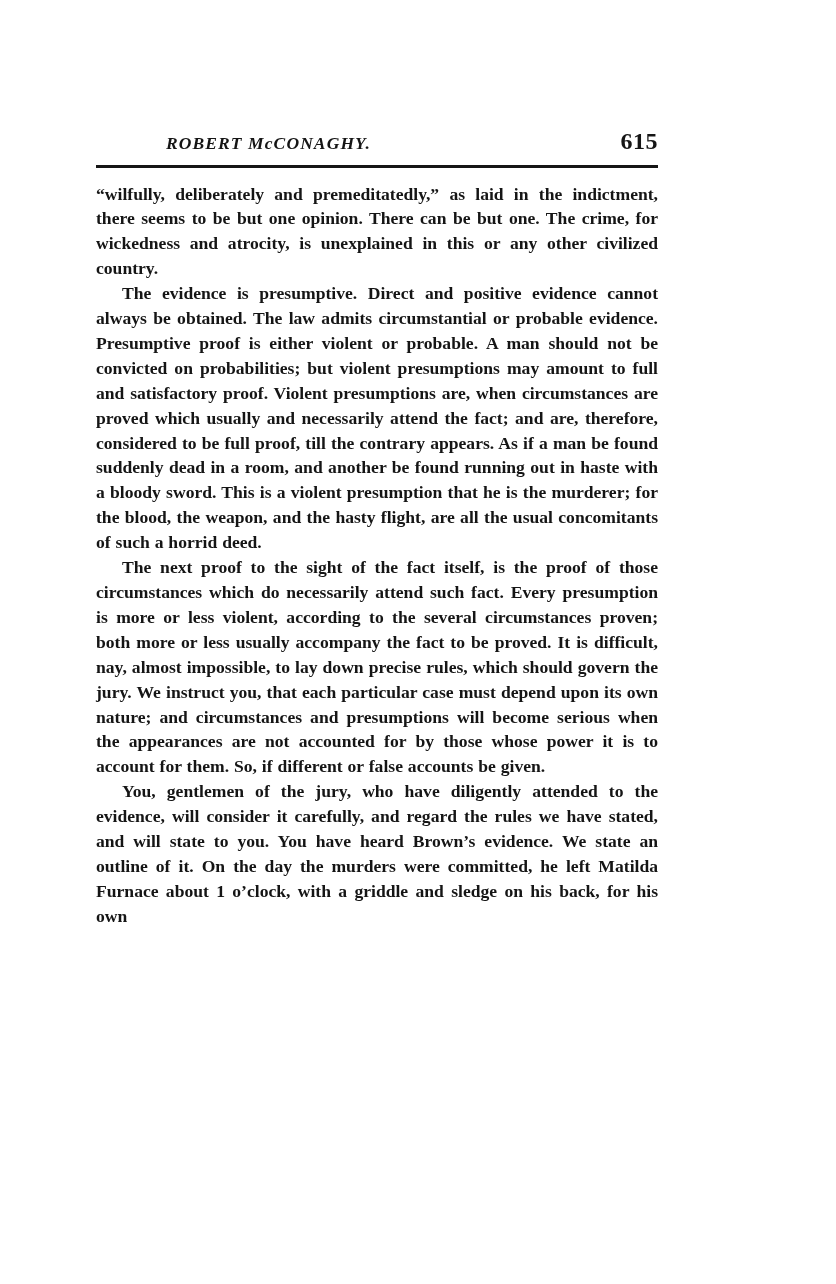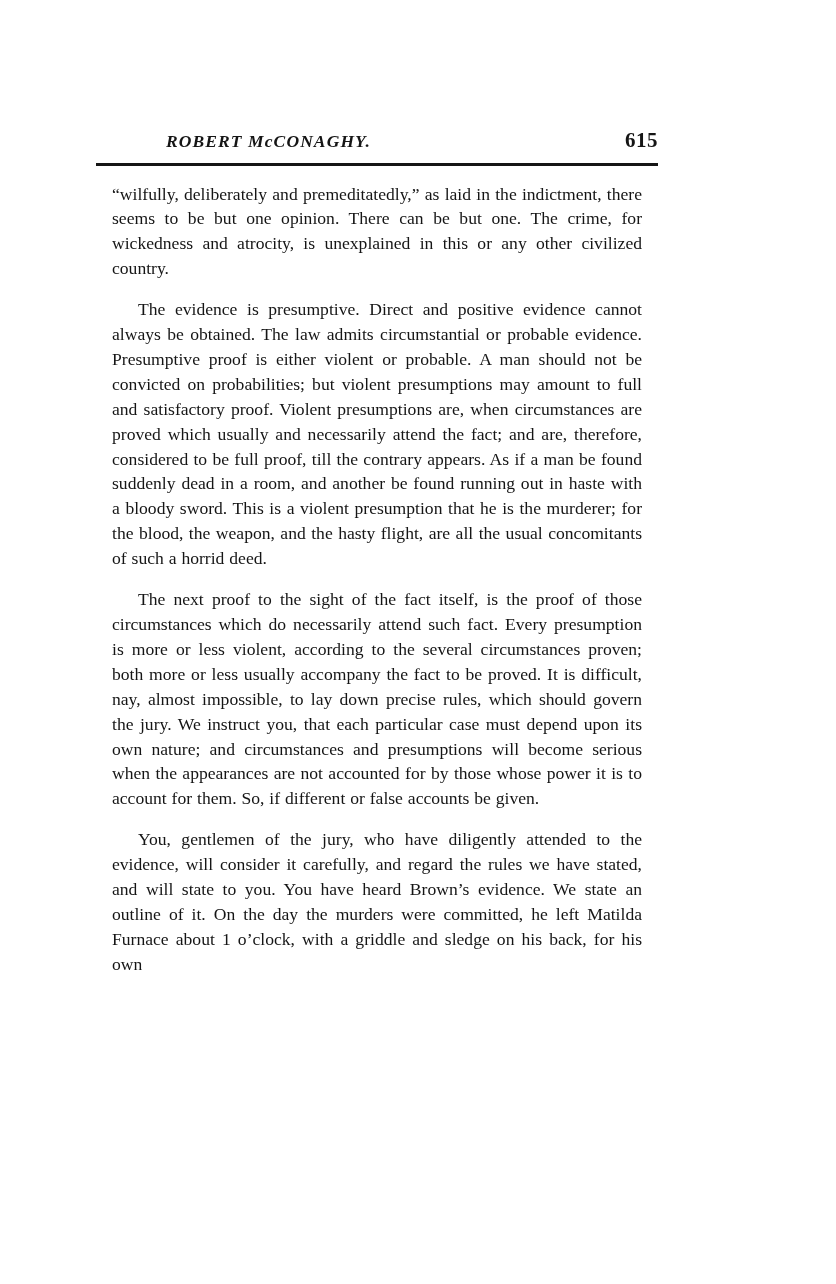--- a/index.html
+++ b/index.html
@@ -34,42 +34,43 @@
   .running-title {
     font-style: italic;
     font-weight: bold;
     font-size: 17.5px;
     letter-spacing: 1.1px;
     margin-left: 70px;
     white-space: nowrap;
   }
   .page-number {
     font-weight: bold;
-    font-size: 21px;
+    font-size: 24px;
     letter-spacing: 0.5px;
     margin-left: 32px;
   }
   .rule {
     width: 100%;
     height: 2.5px;
     background: #151515;
     margin-top: 10px;
   }
   .body-text {
     margin-top: 14px;
     font-size: 17.6px;
     line-height: 24.9px;
     text-align: justify;
     text-justify: inter-word;
     word-spacing: 0.5px;
     -webkit-font-smoothing: none;
   }
   .body-text p {
-    margin: 16px;
+    margin: 0;
     text-indent: 26px;
+    font-weight: bold;
   }
   .body-text p.first {
     text-indent: 0;
   }
   .body-text p:last-child {
     text-align: justify;
   }
 </style>
 </head>
 <body>

